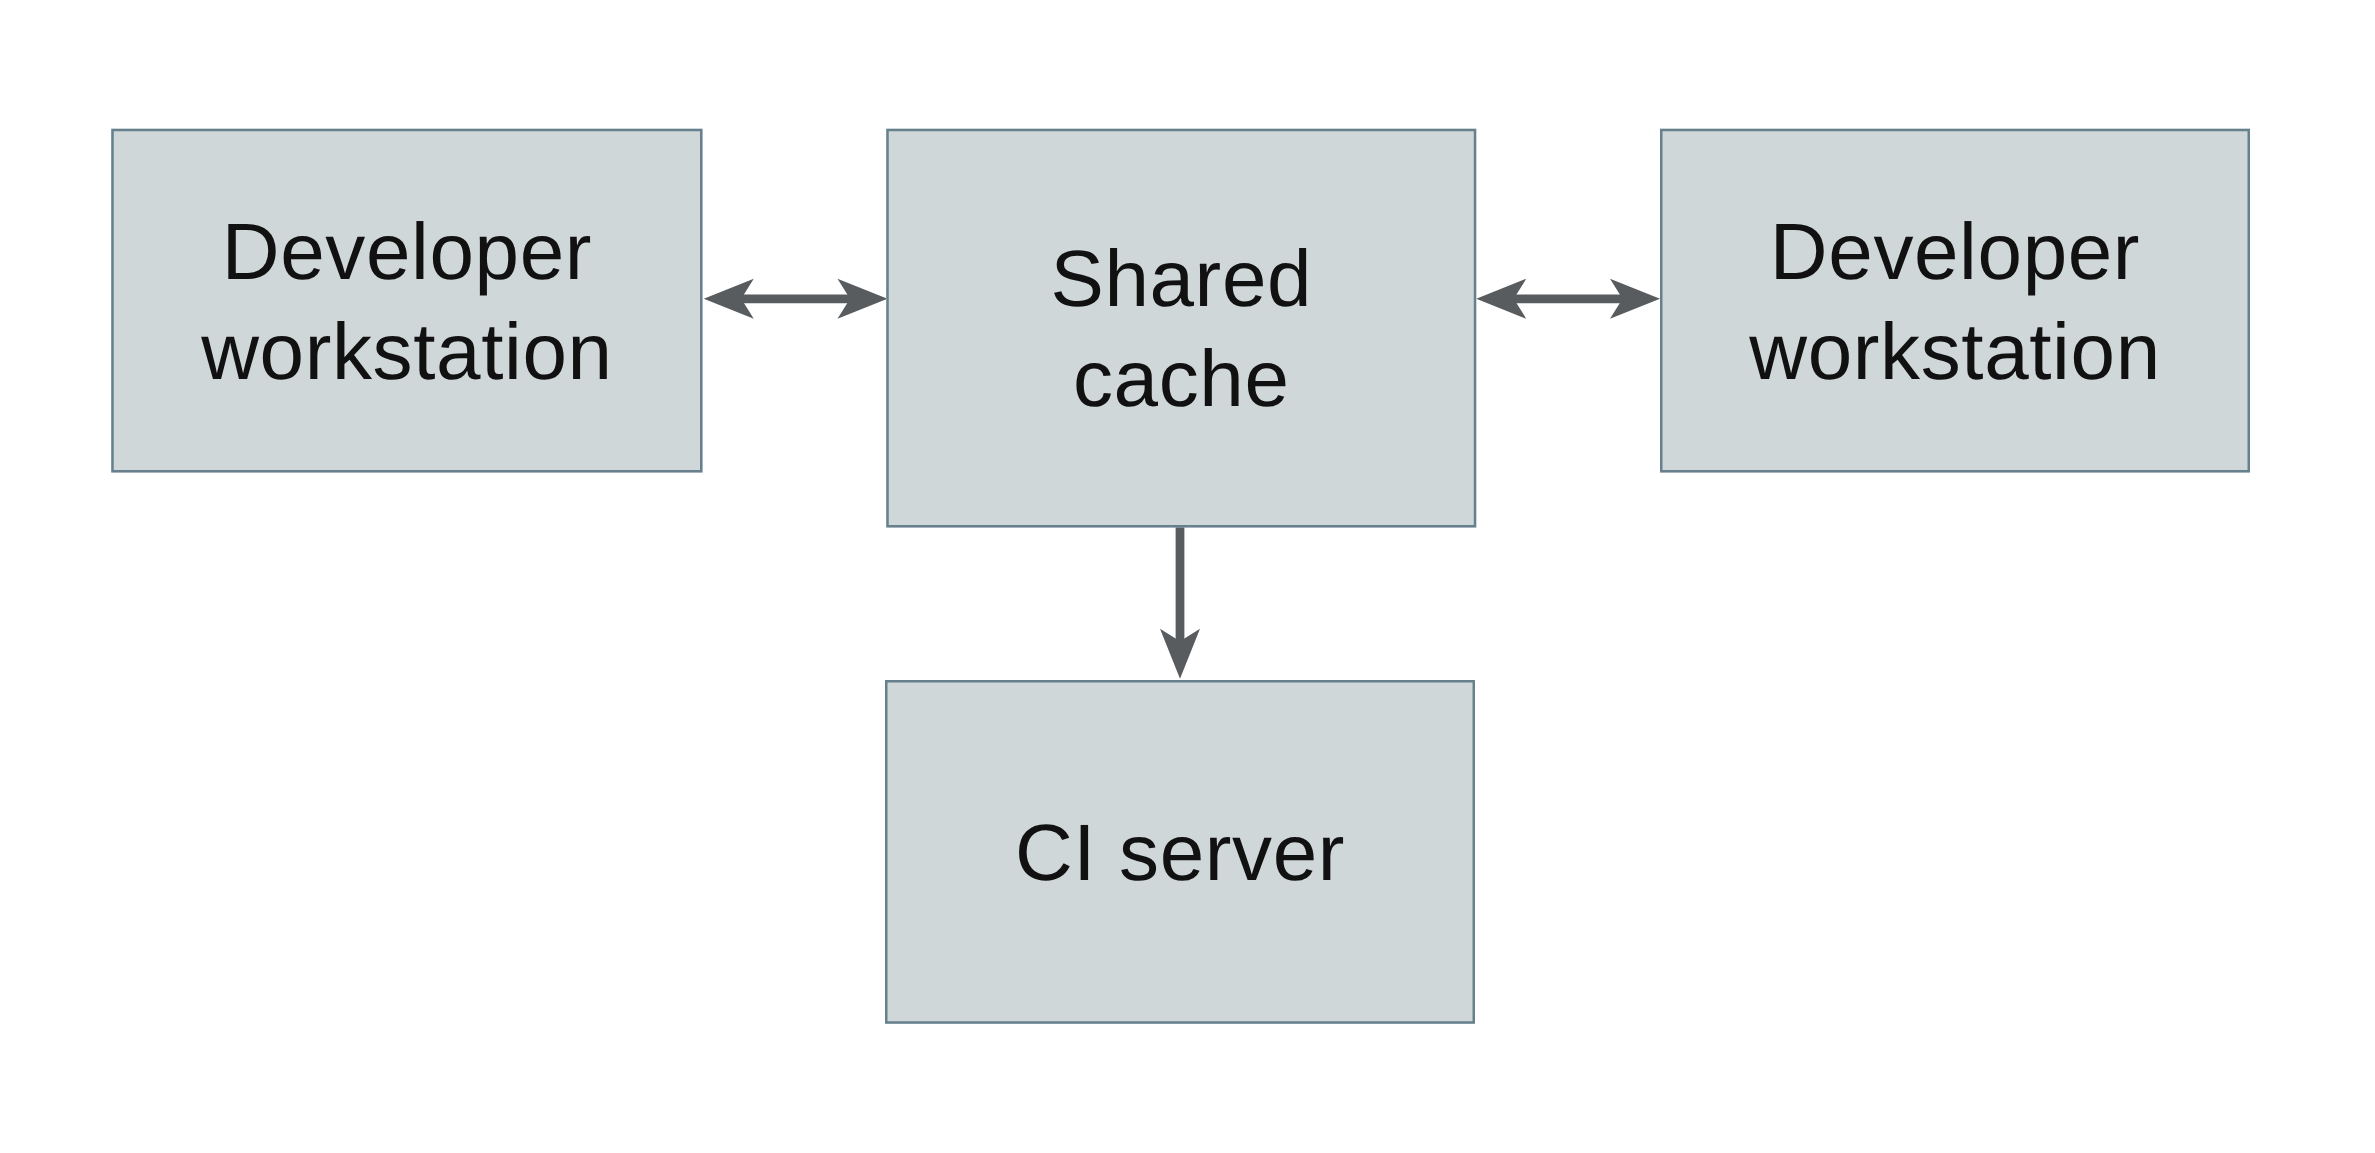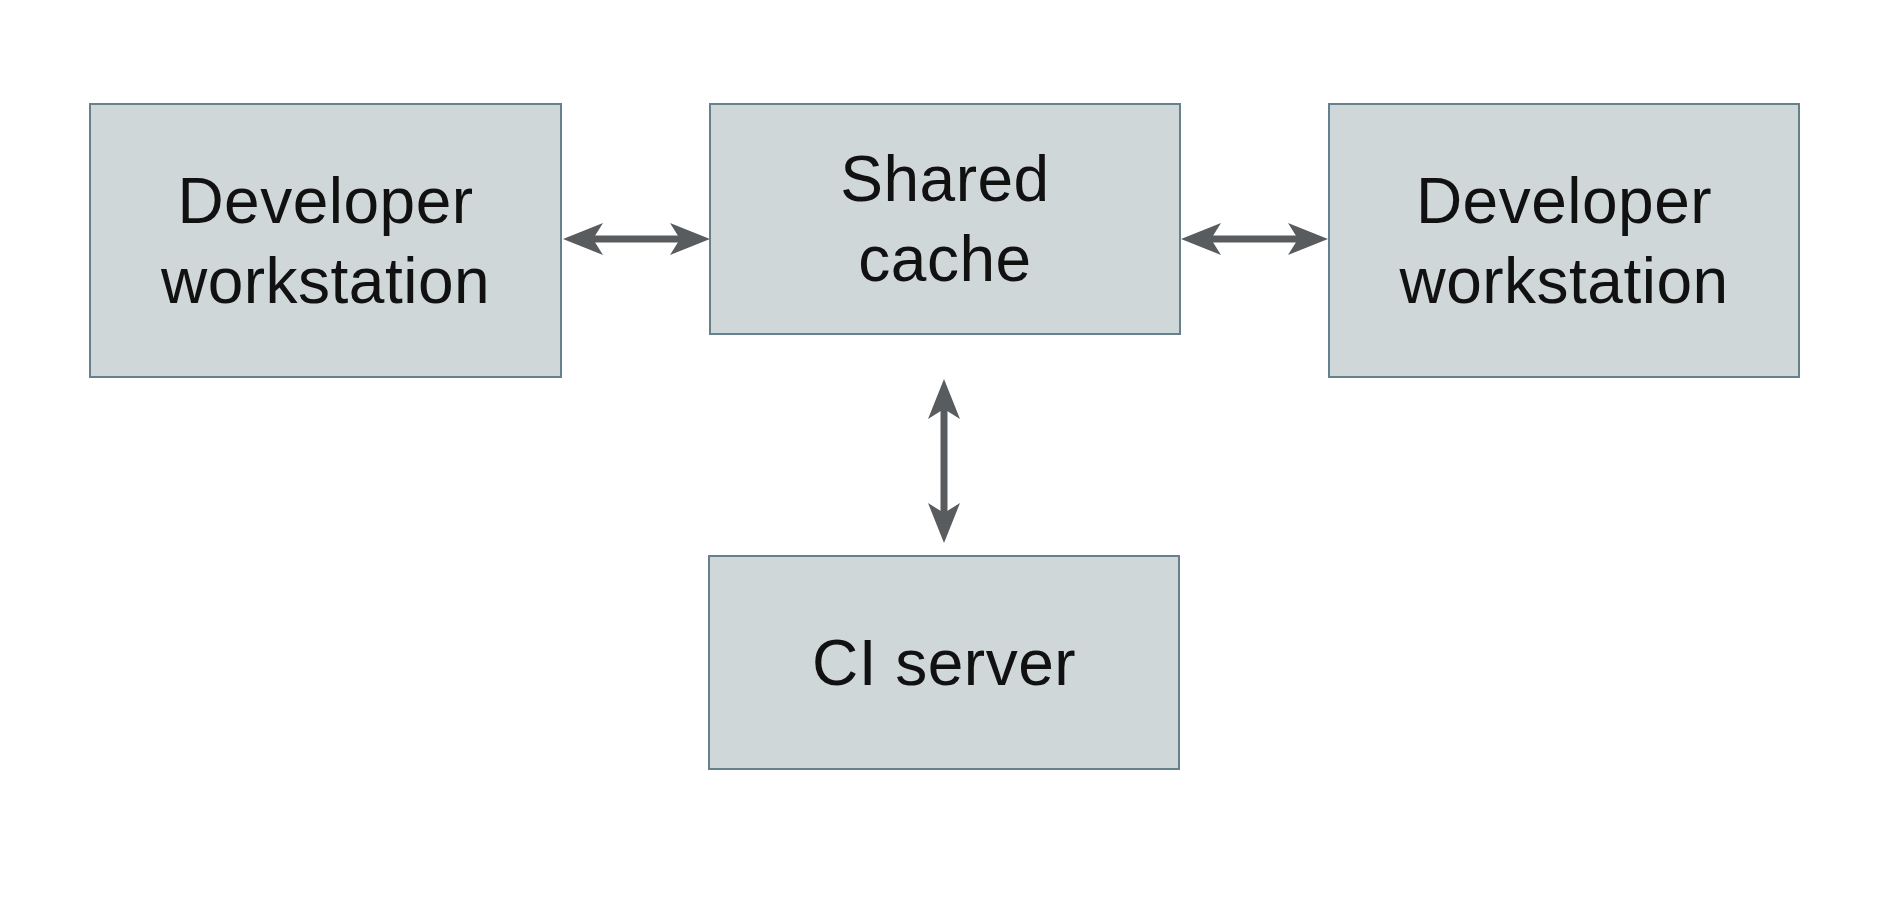--- a/index.html
+++ b/index.html
@@ -47,23 +47,23 @@
   }
   .node-label {
     color: var(--text-color);
     font-size: 64px;
     line-height: 1.25;
     text-align: center;
     white-space: pre-line;
     letter-spacing: 0.5px;
   }
   .node-dev-left  { left:  89px; top: 103px; width: 473px; height: 275px; }
-  .node-cache     { left: 709px; top: 103px; width: 472px; height: 232px; }
+  .node-cache     { left: 709px; top: 103px; width: 472px; height: 319px; }
   .node-dev-right { left: 1328px; top: 103px; width: 472px; height: 275px; }
-  .node-ci        { left: 708px; top: 544px; width: 472px; height: 215px; margin-top: 11px; }
+  .node-ci        { left: 708px; top: 544px; width: 472px; height: 275px; }
 </style>
 </head>
 <body>
 
 <div class="canvas">
 
   <svg class="arrows" viewBox="0 0 1900 922" xmlns="http://www.w3.org/2000/svg" aria-hidden="true">
 
     <g>
       <line x1="591" y1="239" x2="682" y2="239"></line>

